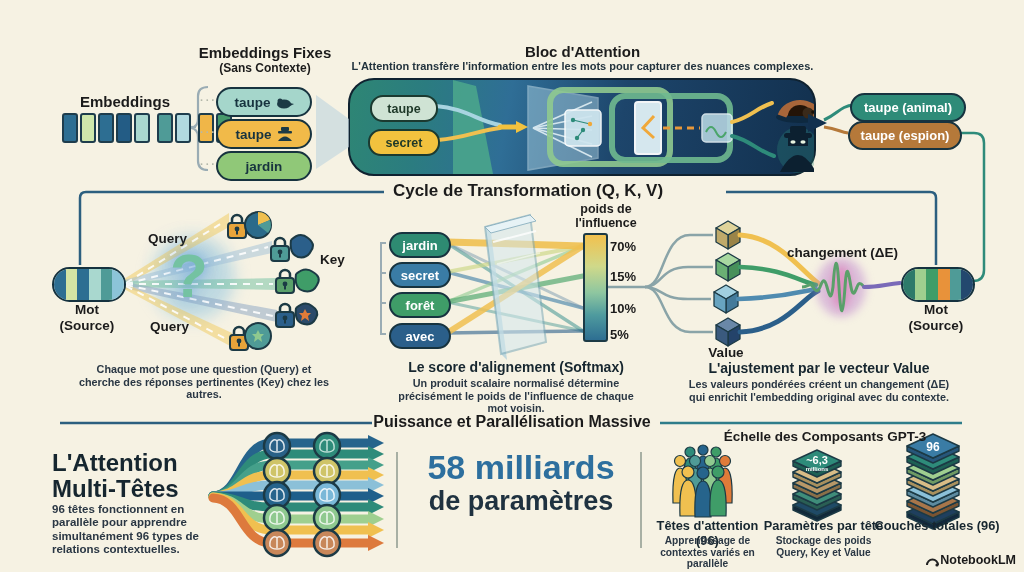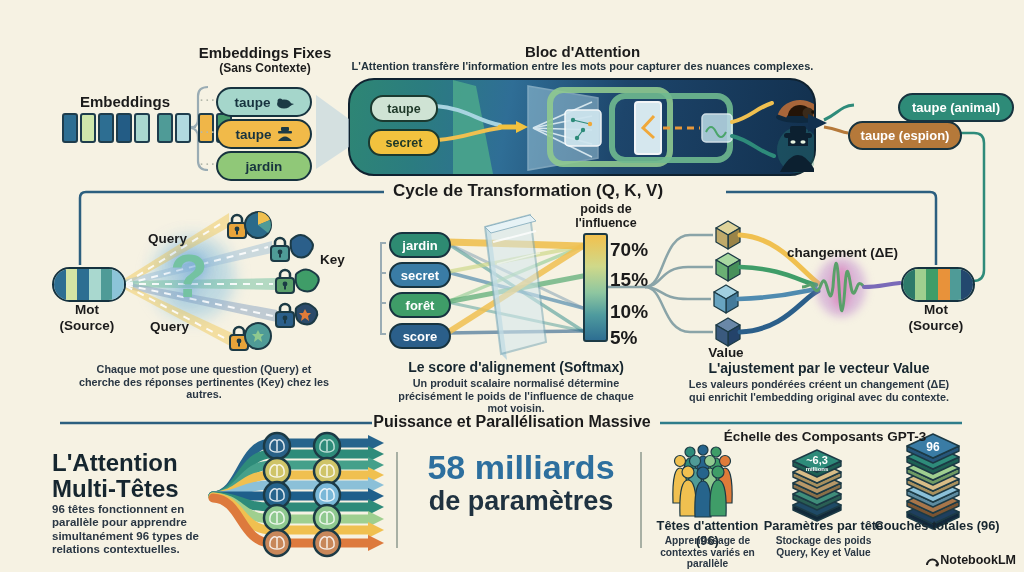--- a/index.html
+++ b/index.html
@@ -16,21 +16,21 @@
   .dots{position:absolute;color:#b4b8aa;font-size:11px;letter-spacing:2px;z-index:5;}
   .ablock{position:absolute;left:348px;top:78px;width:464px;height:94px;border-radius:26px;
           border:2.5px solid #0f2230;z-index:2;
           background:linear-gradient(100deg,#2e8674 0%,#2b7c80 16%,#2f6e96 34%,#1d456b 58%,#12304e 100%);}
   .blk-pill{position:absolute;display:flex;align-items:center;justify-content:center;
             border:2px solid #1b3a30;border-radius:13px;font-size:12.5px;color:#1e3828;z-index:3;}
   .capsule{position:absolute;display:flex;overflow:hidden;border:2.5px solid #15323f;border-radius:18px;z-index:4;}
   .capsule i{flex:1;}
   .gradbar{position:absolute;left:583px;top:233px;width:21px;height:105px;border:2px solid #1c3a45;border-radius:3px;z-index:4;
            background:linear-gradient(180deg,#f2c14e 0%,#cfd98a 30%,#8ec6a0 55%,#4f9b9e 76%,#2d6e92 100%);}
-  .pct{position:absolute;left:610px;font-size:19px;z-index:5;}
+  .pct{position:absolute;left:610px;font-size:13px;z-index:5;}
   .capTitle{font-size:14px;color:#16262f;}
   .capBody{font-size:10.8px;color:#2a3744;line-height:1.18;margin-top:2px;}
   .q{font-size:13.5px;z-index:5;}
   .qmark{position:absolute;left:170px;top:240px;font-size:62px;color:#74c2a2;z-index:5;
          text-shadow:0 0 14px rgba(98,156,214,.85),0 0 30px rgba(98,156,214,.6);}
   .statOnStack{color:#ffffff;text-align:center;z-index:6;}
   .footer{position:absolute;right:8px;bottom:5px;display:flex;align-items:center;gap:0;z-index:6;}
   svg.main{position:absolute;left:0;top:0;z-index:3;pointer-events:none;}
   svg.mach{position:absolute;left:0;top:0;z-index:2;}
 </style>
@@ -490,21 +490,21 @@
         <path d="M1,14 Q8,5 15,14 Z" fill="#1c3a45"></path>
       </svg>
   </div>
   <div class="pill" style="left:216px;top:151px;width:92px;height:26px;background:#90c878;">
     <span>jardin</span>
   </div>
 
   <div class="abs ctr z5 h15" style="left:350px;top:43px;width:465px;">Bloc d'Attention</div>
   <div class="abs ctr z5 sub11" style="left:340px;top:60px;width:485px;">L'Attention transfère l'information entre les mots pour capturer des nuances complexes.</div>
 
-  <div class="pill wpill" style="left:898px;top:93px;width:112px;height:25px;background:#2e8b78;font-size:13px;">
+  <div class="pill wpill" style="left:850px;top:93px;width:112px;height:25px;background:#2e8b78;font-size:13px;">
       <span>taupe (animal)</span>
     </div>
   <div class="pill wpill" style="left:848px;top:121px;width:110px;height:25px;background:#b5793a;font-size:13px;">
       <span>taupe (espion)</span>
     </div>
 
   <div class="abs ctr z5" style="left:0;top:181px;width:1024px;font-size:17px;padding-left:16px;">Cycle de Transformation (Q, K, V)</div>
 
   <div class="capsule" style="left:52px;top:267px;width:70px;height:31px;">
     <i style="background:#2d6e92;"></i>
@@ -526,21 +526,21 @@
   <div class="pill wpill" style="left:389px;top:232px;width:58px;height:22px;background:#2e8b72;font-size:13px;">
       <span>jardin</span>
     </div>
   <div class="pill wpill" style="left:389px;top:262px;width:58px;height:22px;background:#3a7ca5;font-size:13px;">
       <span>secret</span>
     </div>
   <div class="pill wpill" style="left:389px;top:292px;width:58px;height:22px;background:#3f9d68;font-size:13px;">
       <span>forêt</span>
     </div>
   <div class="pill wpill" style="left:389px;top:323px;width:58px;height:22px;background:#2b5f8a;font-size:13px;">
-      <span>score</span>
+      <span>avec</span>
     </div>
 
   <div class="abs ctr z5" style="left:556px;top:203px;width:100px;font-size:12.5px;line-height:1.1;">
     <div>poids de</div>
     <div>l'influence</div>
   </div>
   <div class="gradbar"></div>
   <div class="pct" style="top:239px;">70%</div>
   <div class="pct" style="top:269px;">15%</div>
   <div class="pct" style="top:301px;">10%</div>

